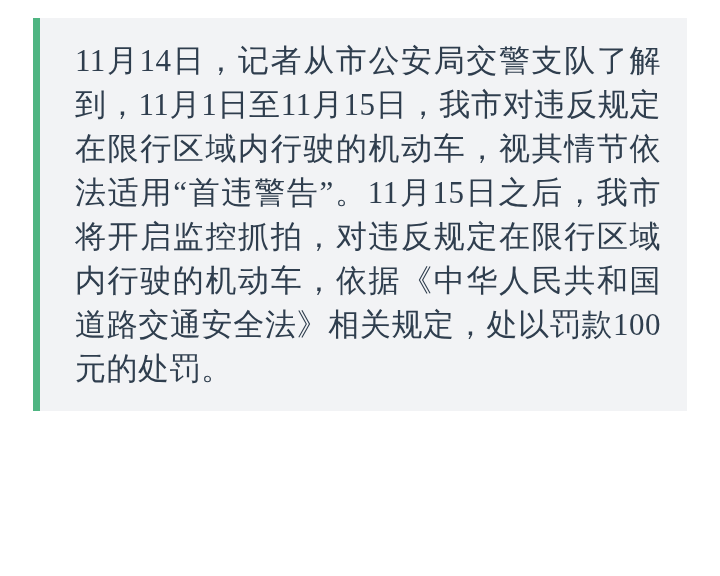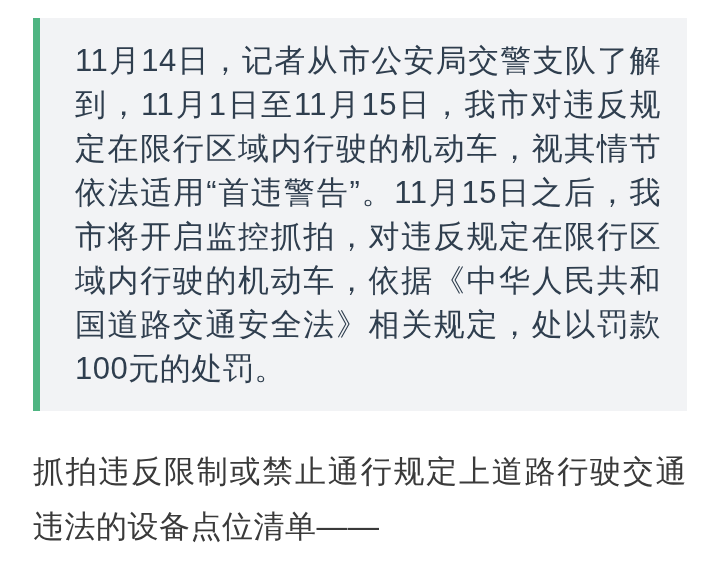--- a/index.html
+++ b/index.html
@@ -2,21 +2,21 @@
 <html lang="zh" style="--accent-green: #4fb582; --quote-bg: #f2f3f5; --quote-text: #2f3e4e; --body-text: #3a3a3a; --page-bg: #ffffff;"><head>
 <meta charset="utf-8">
 <style>
   :root {
     --accent-green: #4fb582;
     --quote-bg: #f2f3f5;
     --quote-text: #2f3e4e;
     --body-text: #3a3a3a;
     --page-bg: #ffffff;
   }
-  * { box-sizing: border-box; }
+  * { box-sizing: border-box; font-family: Liberation Serif, serif; }
   html, body {
     margin: 0;
     padding: 0;
   }
   body {
     width: 720px;
     height: 576px;
     overflow: hidden;
     background: var(--page-bg);
     font-family: "Liberation Sans", "DejaVu Sans", sans-serif;
@@ -49,14 +49,13 @@
     text-justify: inter-ideograph;
   }
 </style>
 </head>
 <body>
 
 <div class="page">
   <blockquote class="quote">
     <p class="quote-text">11月14日，记者从市公安局交警支队了解到，11月1日至11月15日，我市对违反规定在限行区域内行驶的机动车，视其情节依法适用“首违警告”。11月15日之后，我市将开启监控抓拍，对违反规定在限行区域内行驶的机动车，依据《中华人民共和国道路交通安全法》相关规定，处以罚款100元的处罚。</p>
   </blockquote>
-  <p class="body-text">抓拍违反限制或禁止通行规定上道路行驶交通违法的设备点位清单——</p>
 </div>
 
 </body></html>

